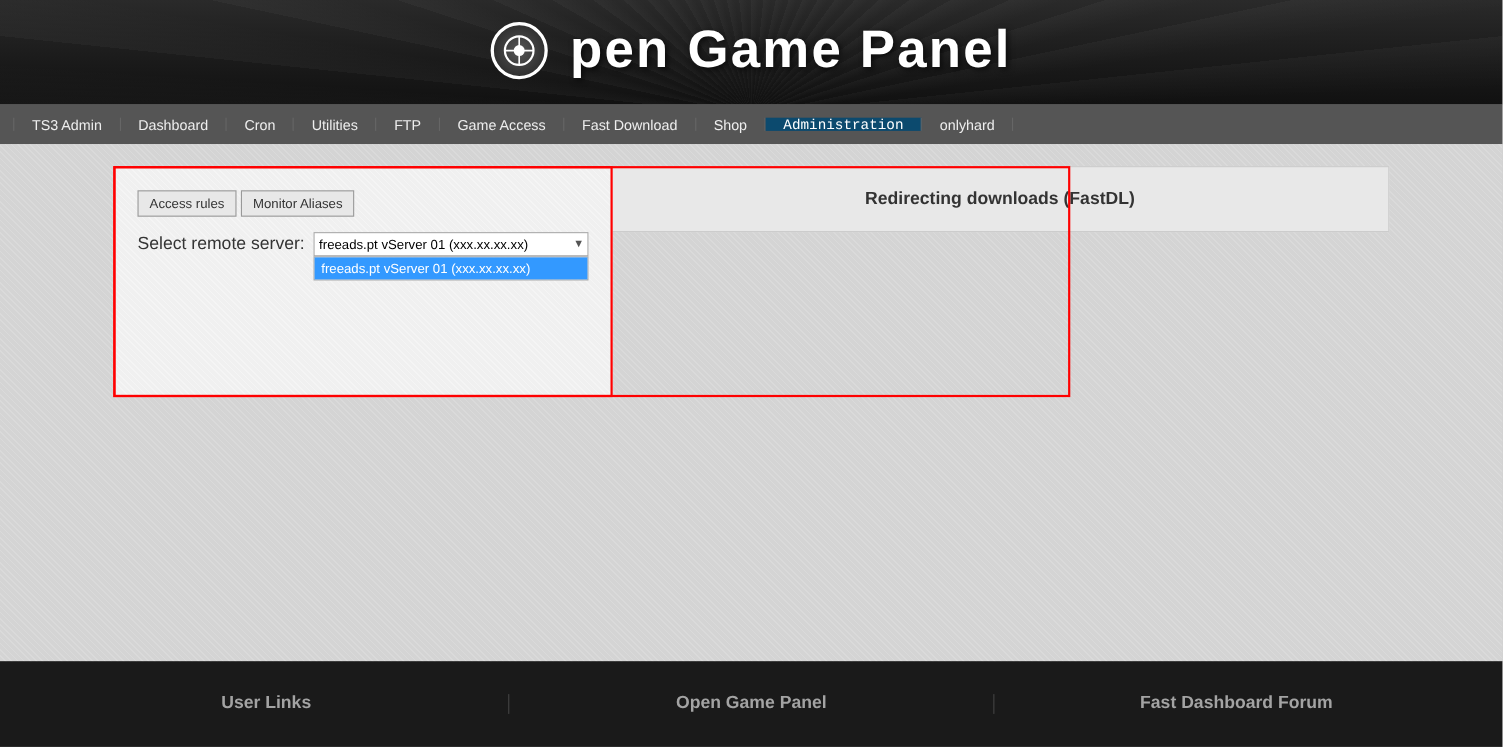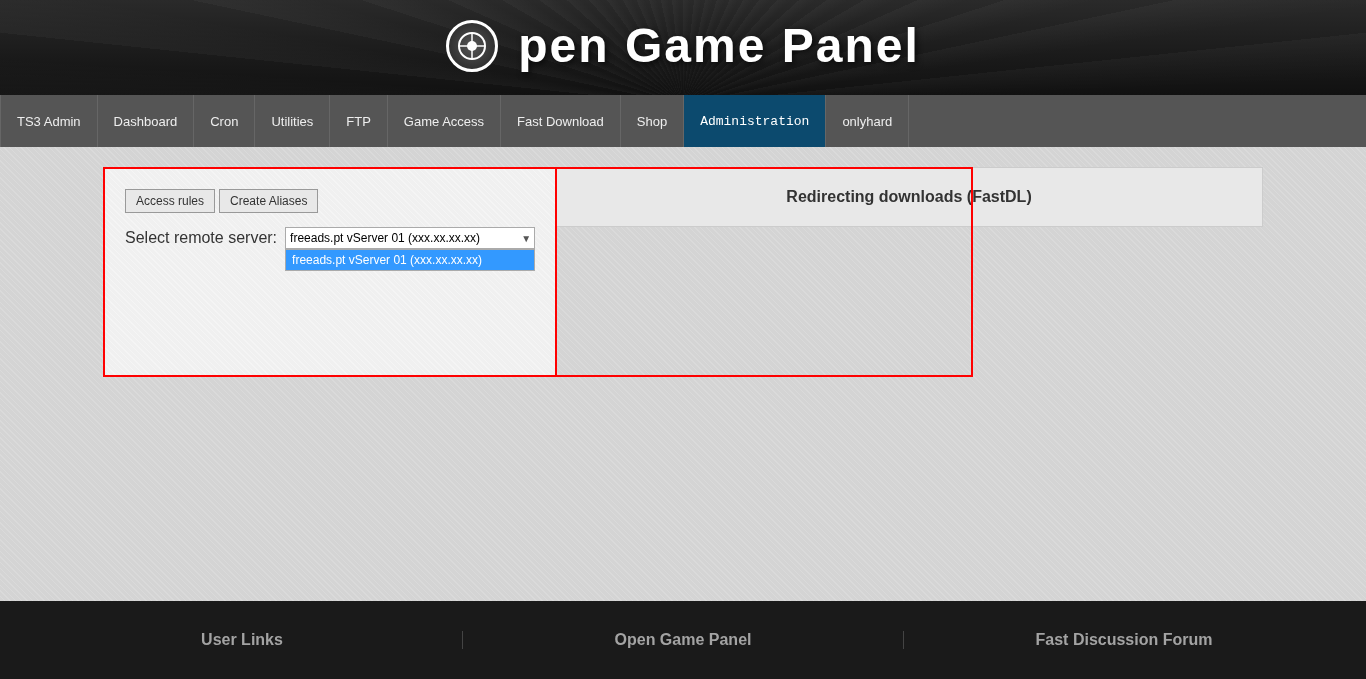--- a/index.html
+++ b/index.html
@@ -41,22 +41,22 @@
       justify-content: center;
       font-size: 28px;
       background: radial-gradient(circle, #555 0%, #222 100%);
     }
 
     
     .nav {
       background: #555;
       display: flex;
       align-items: center;
-      height: 52px;
-      padding: 0;
+      height: 36px;
+      padding: 12px;
     }
     .nav-item {
       color: #eee;
       padding: 0 16px;
       height: 100%;
       display: flex;
       align-items: center;
       cursor: pointer;
       font-size: 13px;
       white-space: nowrap;
@@ -254,21 +254,21 @@
 </nav>
 
 <div class="main">
   <div class="content-wrapper">
 
     <div style="display:flex; flex-direction:row; min-width:340px;">
       <div style="height:60px;"></div>
       <div class="left-panel">
         <div class="tab-buttons">
           <button class="tab-btn">Access rules</button>
-          <button class="tab-btn">Create Aliases</button>
+          <button class="tab-btn">Monitor Aliases</button>
         </div>
         <div class="form-row">
           <label class="form-label">Select remote server:</label>
           <div class="select-wrapper">
             <select class="server-select">
               <option value=""></option>
               <option value="server1" selected="">freeads.pt vServer 01 (xxx.xx.xx.xx)</option>
             </select>
             <span class="select-arrow">▼</span>
             
@@ -302,15 +302,15 @@
 <div class="footer">
   <div class="footer-section">
     <div class="footer-title">User Links</div>
   </div>
   <div class="footer-divider"></div>
   <div class="footer-section">
     <div class="footer-title">Open Game Panel</div>
   </div>
   <div class="footer-divider"></div>
   <div class="footer-section">
-    <div class="footer-title">Fast Discussion Forum</div>
+    <div class="footer-title">Fast Dashboard Forum</div>
   </div>
 </div>
 
 </body></html>

